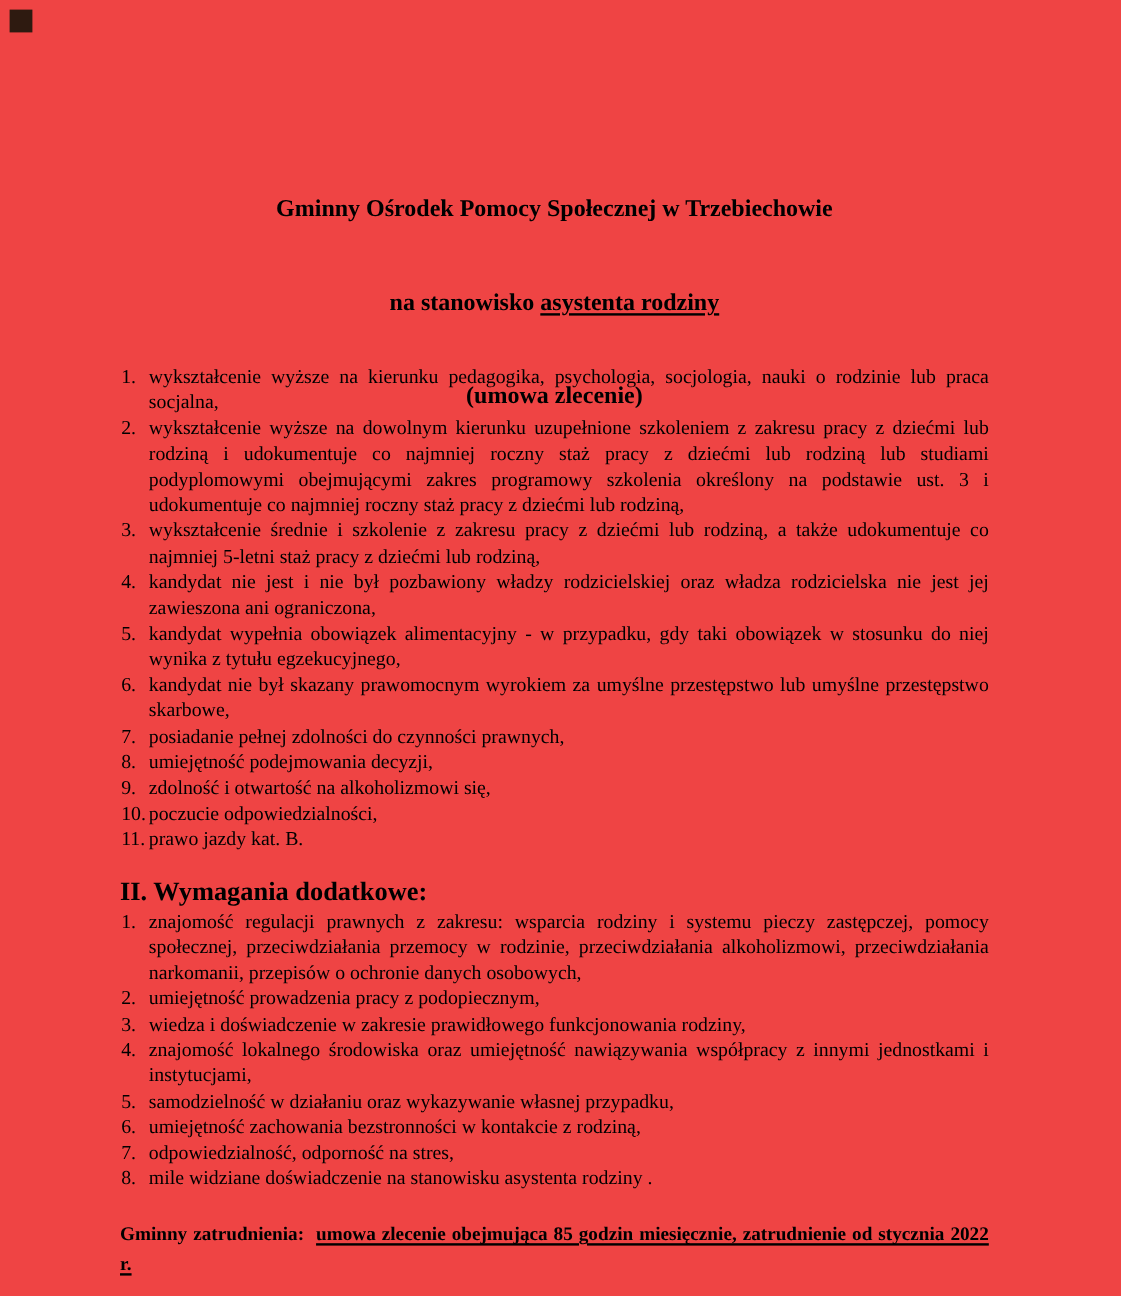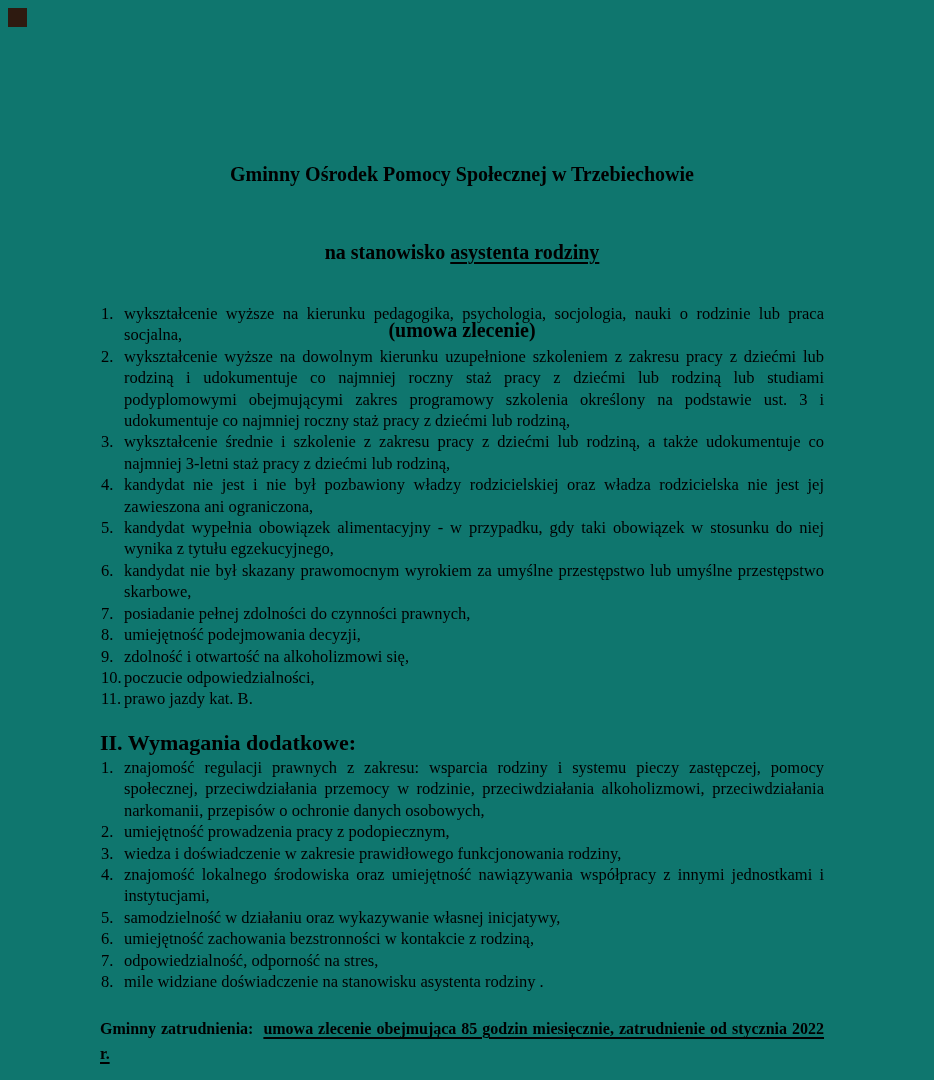--- a/index.html
+++ b/index.html
@@ -2,21 +2,21 @@
 <html lang="pl"><head>
 <meta charset="utf-8">
 <style>
   html, body { margin: 0; padding: 0; }
   body { background: #ffffff; }
 
   .page {
     position: relative;
     width: 934px;
     height: 1080px;
-    background: #0f766e;
+    background: #ef4444;
     color: #000000;
     font-family: "Liberation Serif", "DejaVu Serif", serif;
     overflow: hidden;
   }
 
   .corner-mark {
     position: absolute;
     left: 8px;
     top: 8px;
     width: 19px;
@@ -97,21 +97,21 @@
     <div class="li">
       <span class="num">1.</span>
       <span class="txt">wykształcenie wyższe na kierunku pedagogika, psychologia, socjologia, nauki o rodzinie lub praca socjalna,</span>
     </div>
     <div class="li">
       <span class="num">2.</span>
       <span class="txt">wykształcenie wyższe na dowolnym kierunku uzupełnione szkoleniem z zakresu pracy z dziećmi lub rodziną i udokumentuje co najmniej roczny staż pracy z dziećmi lub rodziną lub studiami podyplomowymi obejmującymi zakres programowy szkolenia określony na podstawie ust. 3 i udokumentuje co najmniej roczny staż pracy z dziećmi lub rodziną,</span>
     </div>
     <div class="li">
       <span class="num">3.</span>
-      <span class="txt">wykształcenie średnie i szkolenie z zakresu pracy z dziećmi lub rodziną, a także udokumentuje co najmniej 3-letni staż pracy z dziećmi lub rodziną,</span>
+      <span class="txt">wykształcenie średnie i szkolenie z zakresu pracy z dziećmi lub rodziną, a także udokumentuje co najmniej 5-letni staż pracy z dziećmi lub rodziną,</span>
     </div>
     <div class="li">
       <span class="num">4.</span>
       <span class="txt">kandydat nie jest i nie był pozbawiony władzy rodzicielskiej oraz władza rodzicielska nie jest jej zawieszona ani ograniczona,</span>
     </div>
     <div class="li">
       <span class="num">5.</span>
       <span class="txt">kandydat wypełnia obowiązek alimentacyjny - w przypadku, gdy taki obowiązek w stosunku do niej wynika z tytułu egzekucyjnego,</span>
     </div>
     <div class="li">
@@ -154,21 +154,21 @@
     <div class="li">
       <span class="num">3.</span>
       <span class="txt">wiedza i doświadczenie w zakresie prawidłowego funkcjonowania rodziny,</span>
     </div>
     <div class="li">
       <span class="num">4.</span>
       <span class="txt">znajomość lokalnego środowiska oraz umiejętność nawiązywania współpracy z innymi jednostkami i instytucjami,</span>
     </div>
     <div class="li">
       <span class="num">5.</span>
-      <span class="txt">samodzielność w działaniu oraz wykazywanie własnej inicjatywy,</span>
+      <span class="txt">samodzielność w działaniu oraz wykazywanie własnej przypadku,</span>
     </div>
     <div class="li">
       <span class="num">6.</span>
       <span class="txt">umiejętność zachowania bezstronności w kontakcie z rodziną,</span>
     </div>
     <div class="li">
       <span class="num">7.</span>
       <span class="txt">odpowiedzialność, odporność na stres,</span>
     </div>
     <div class="li">

